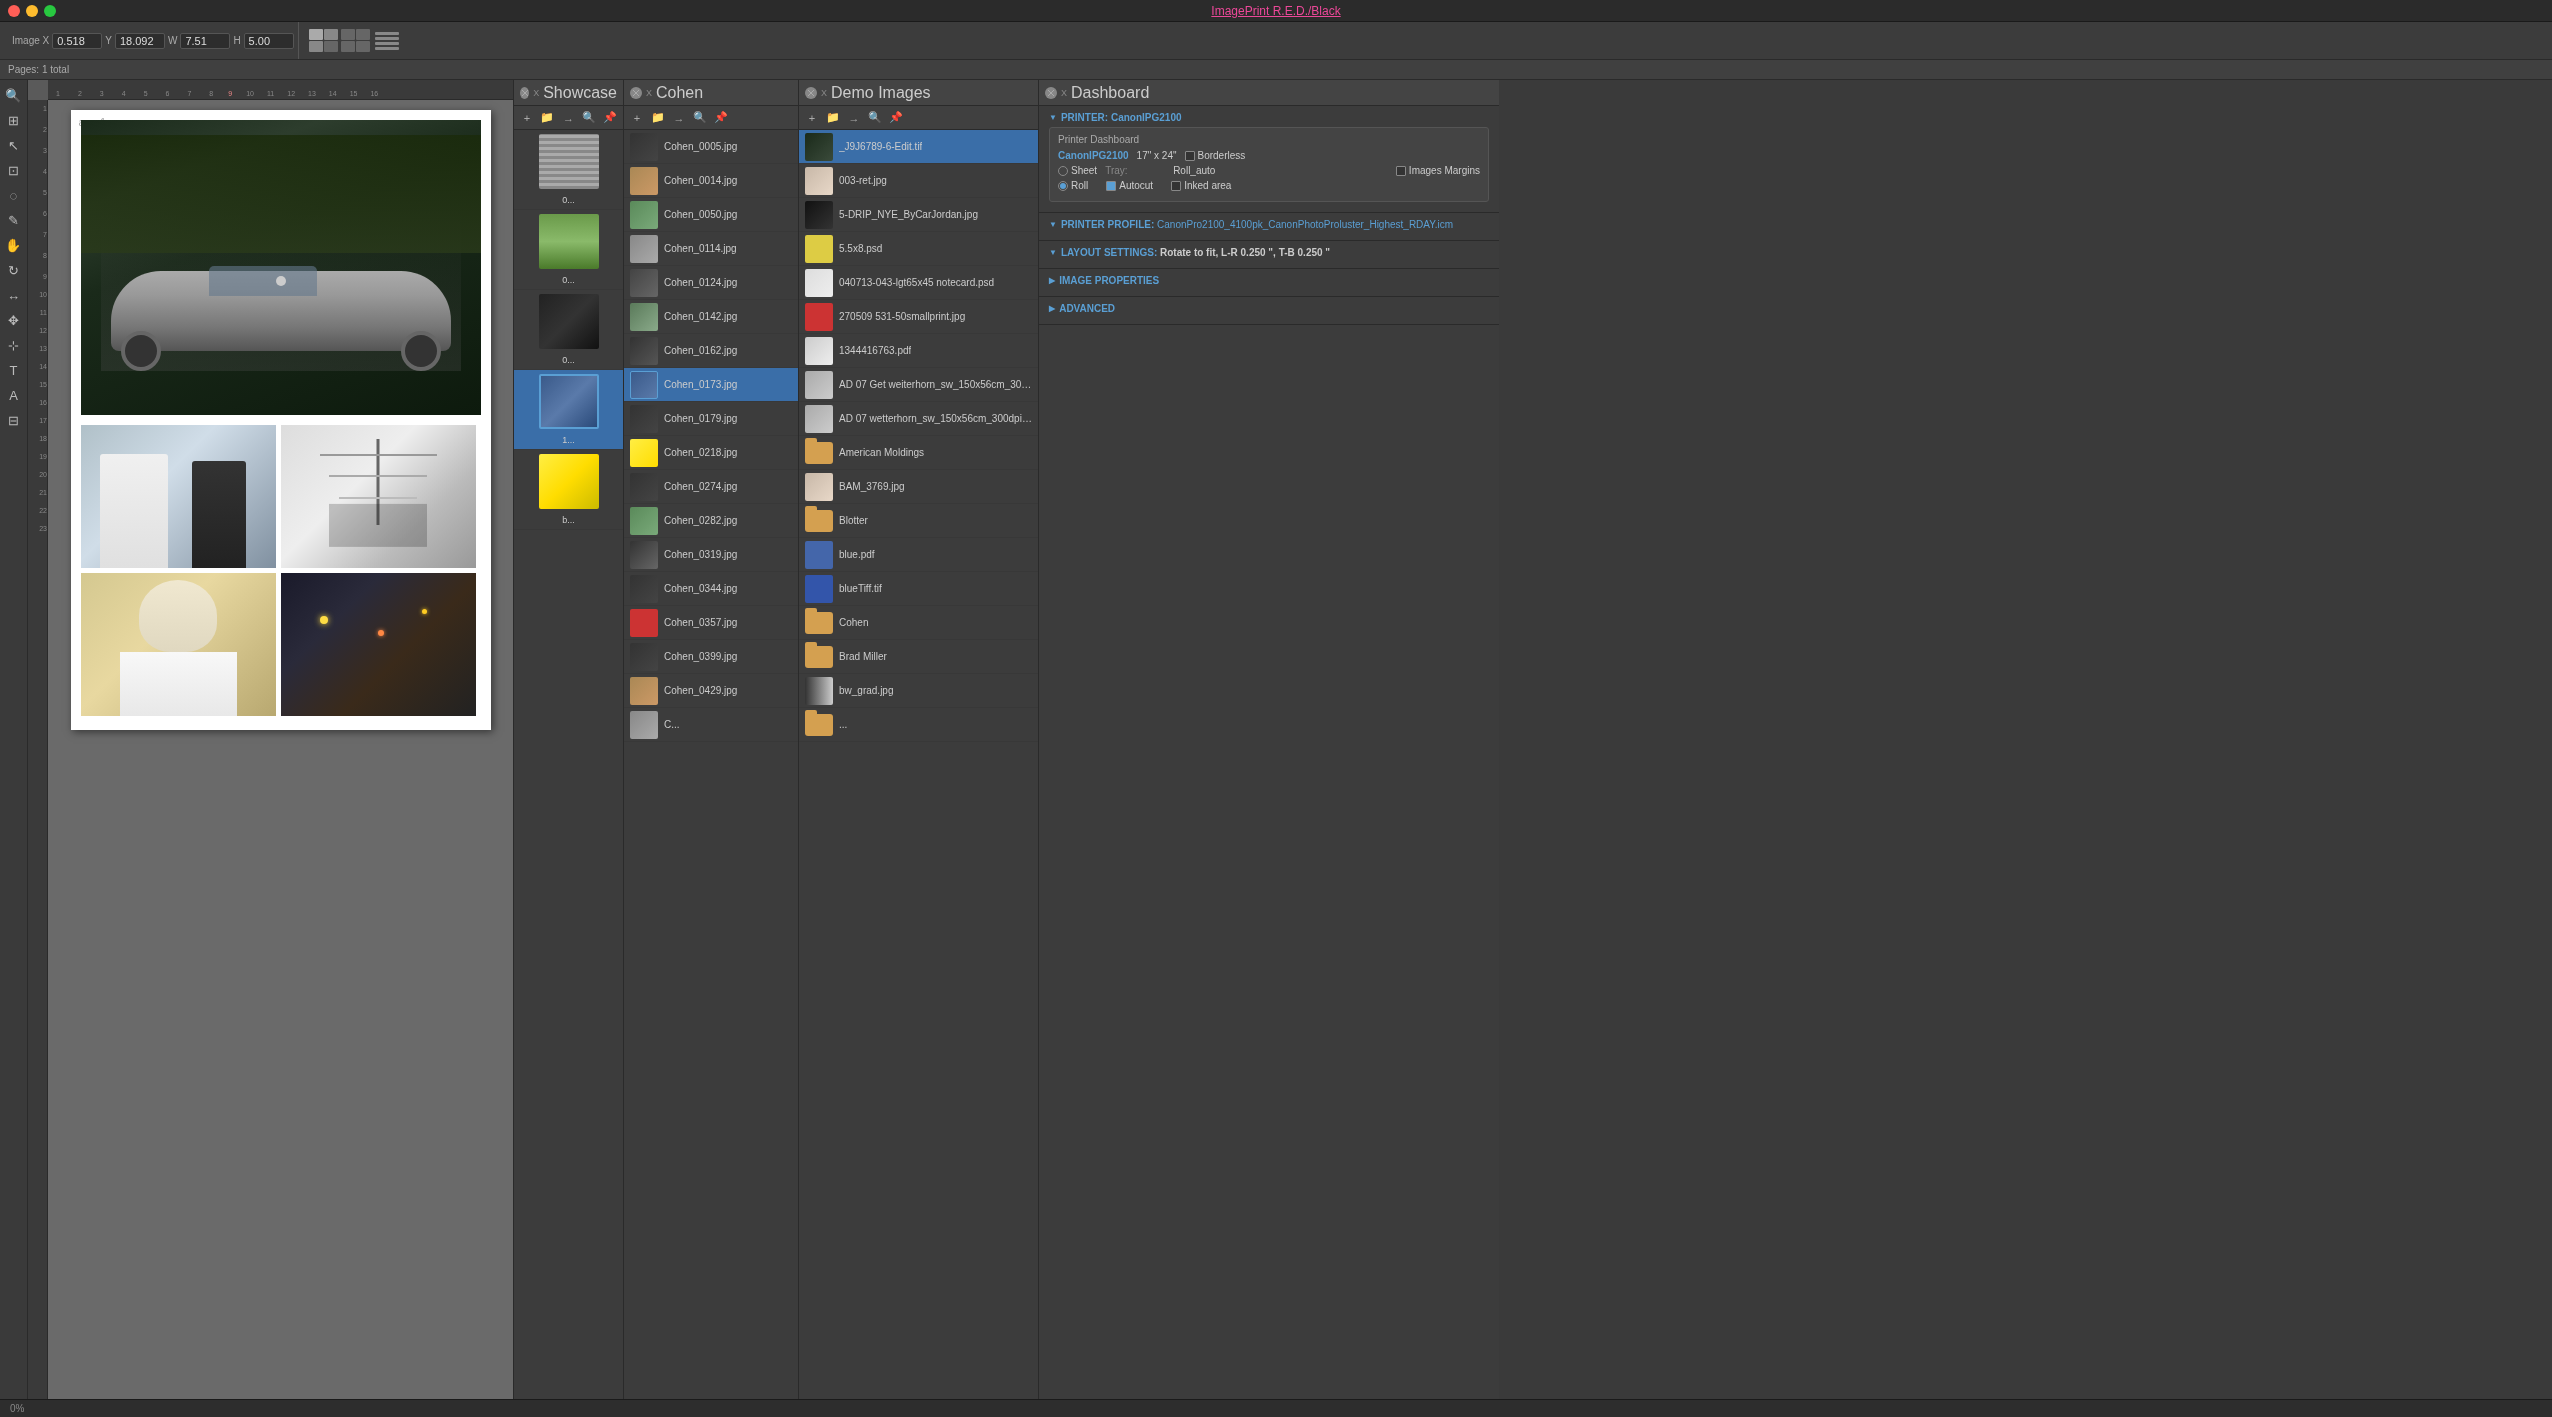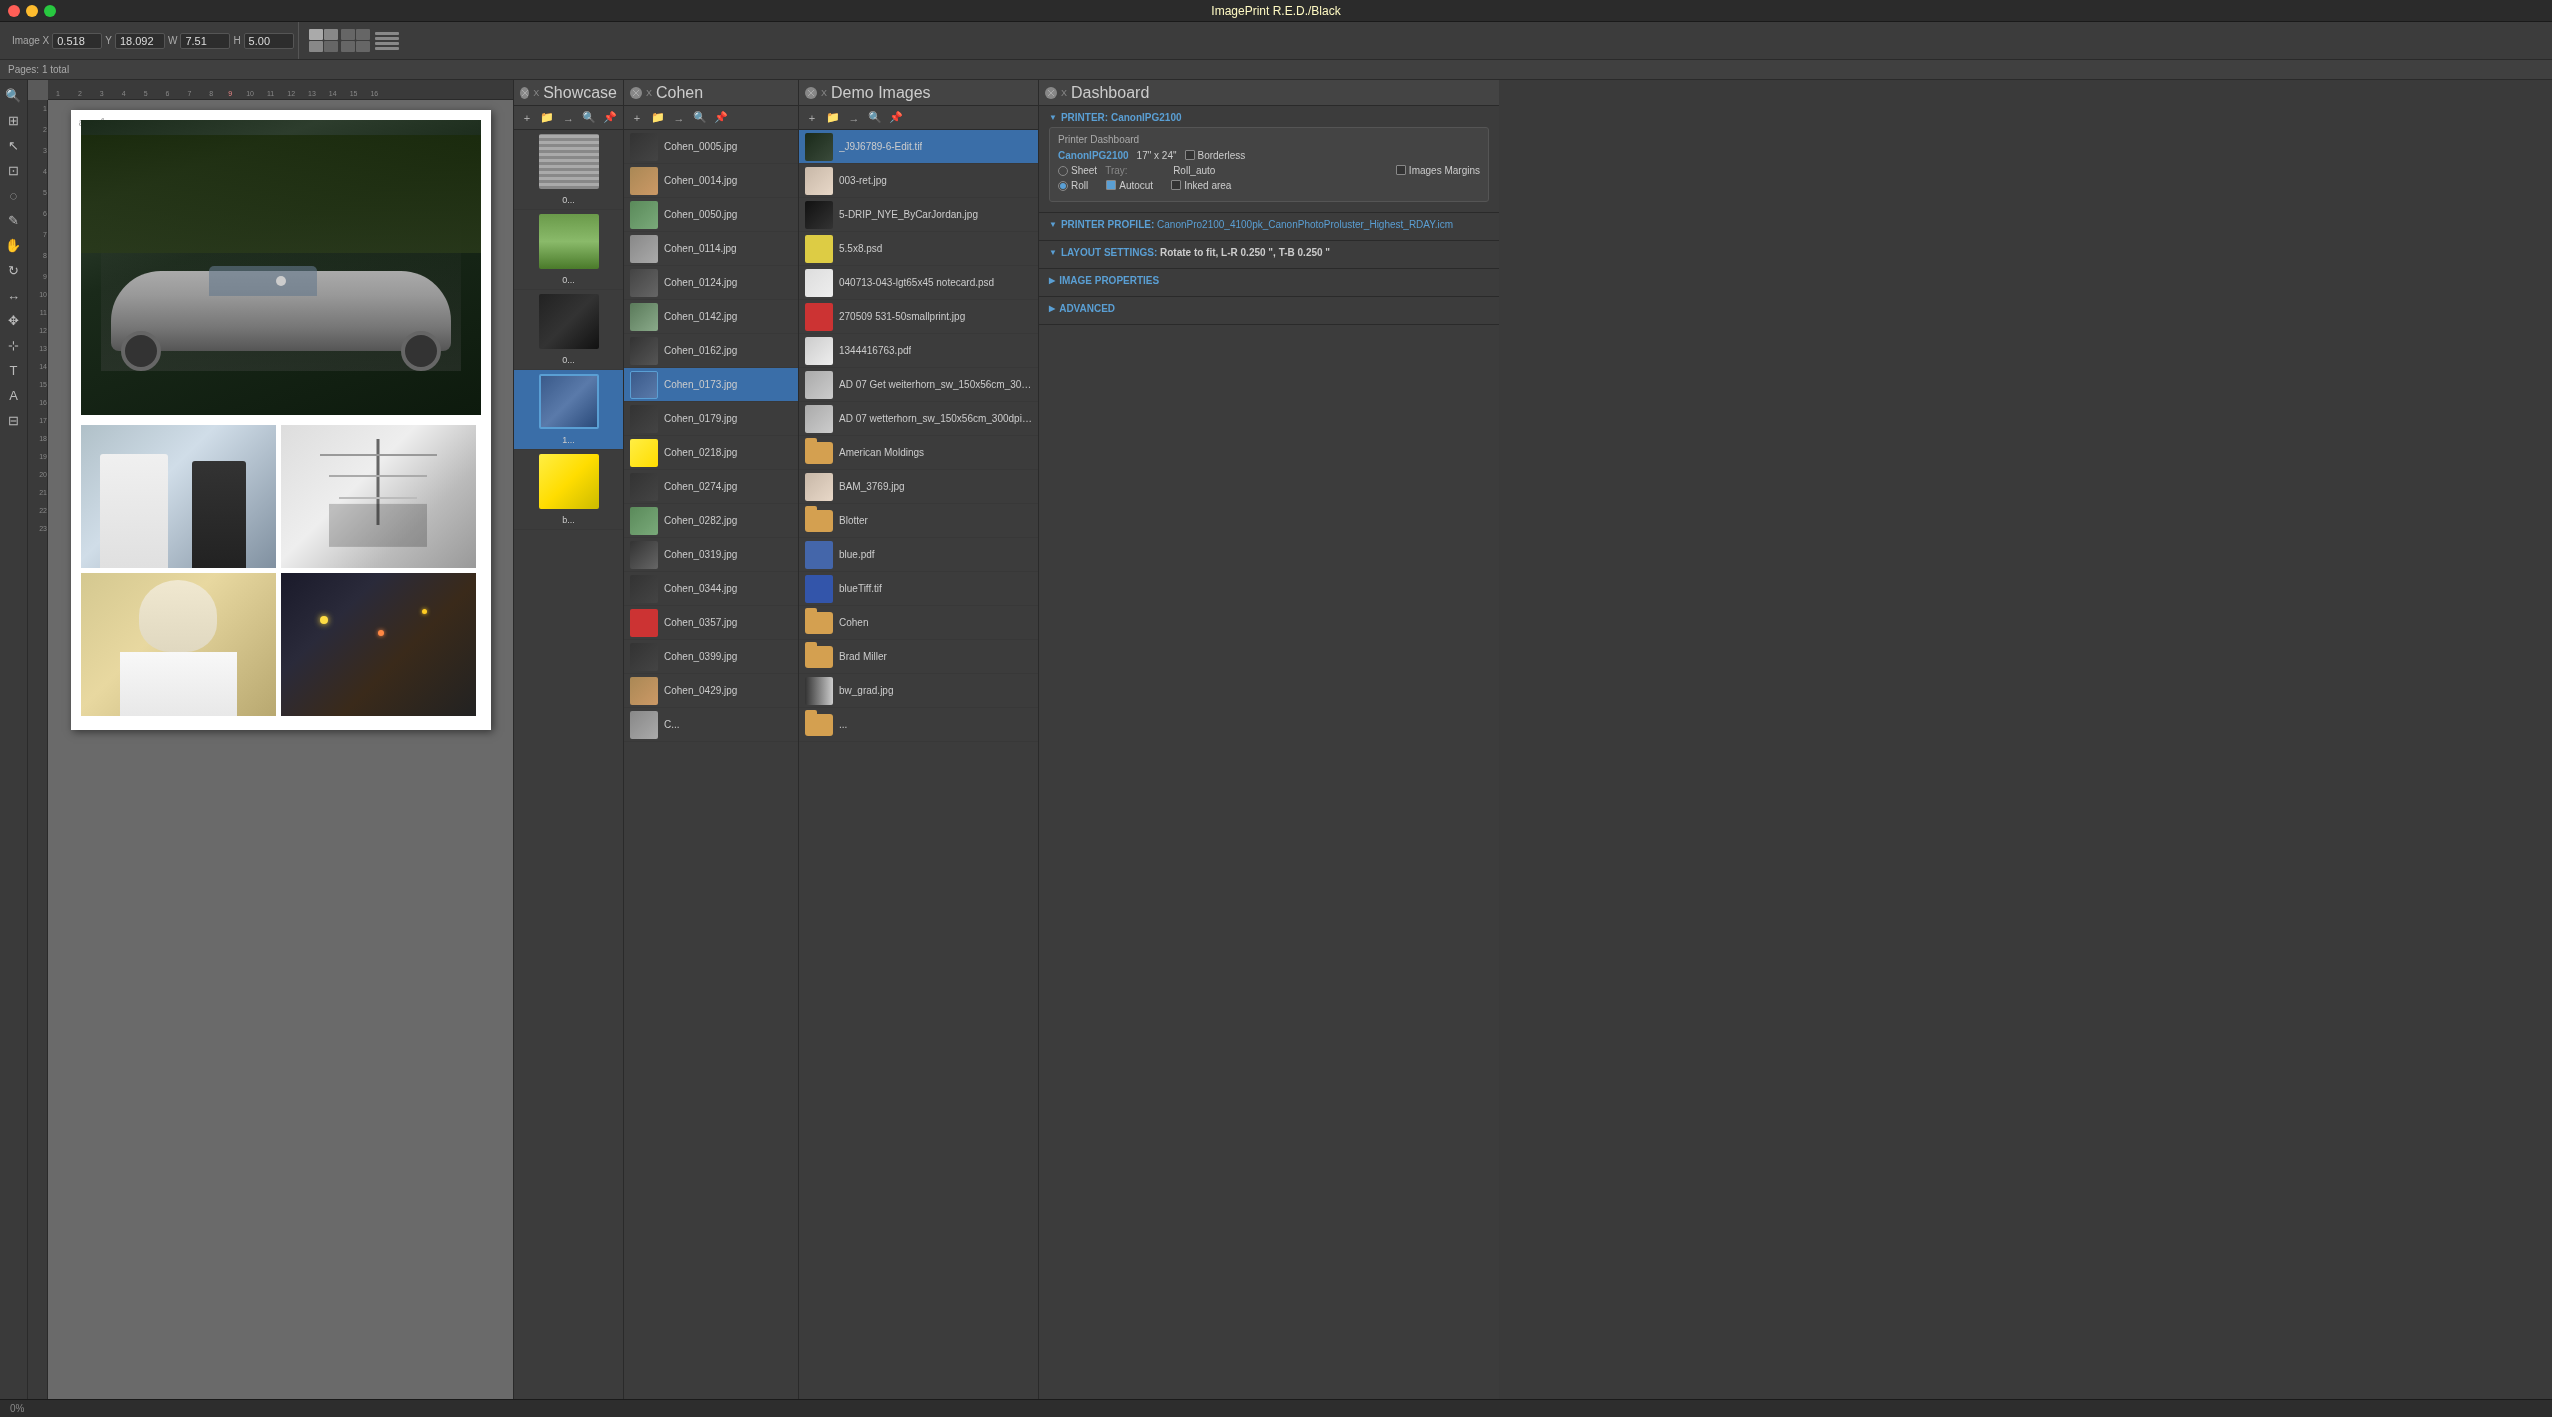--- a/index.html
+++ b/index.html
@@ -18,21 +18,22 @@
       background: #2b2b2b;
       height: 22px;
       display: flex;
       align-items: center;
       justify-content: center;
       position: relative;
       border-bottom: 1px solid #1a1a1a;
     }
     .title-bar-title {
       font-size: 12px;
-      color: #fef9c3;
+      color: #ec4899;
+      text-decoration: underline;
     }
     .traffic-lights {
       position: absolute;
       left: 8px;
       display: flex;
       gap: 6px;
       align-items: center;
     }
     .tl { width: 12px; height: 12px; border-radius: 50%; }
     .tl-red { background: #ff5f57; }
@@ -440,21 +441,21 @@
     }
     .radio-dot.active::after {
       content: '';
       width: 6px;
       height: 6px;
       border-radius: 50%;
       background: #5a9fd4;
     }
     .checkbox-item {
       display: flex;
-      align-items: flex-start;
+      align-items: center;
       gap: 3px;
       font-size: 10px;
       color: #ccc;
     }
     .checkbox-box {
       width: 10px;
       height: 10px;
       border: 1px solid #888;
       background: #333;
       border-radius: 1px;

